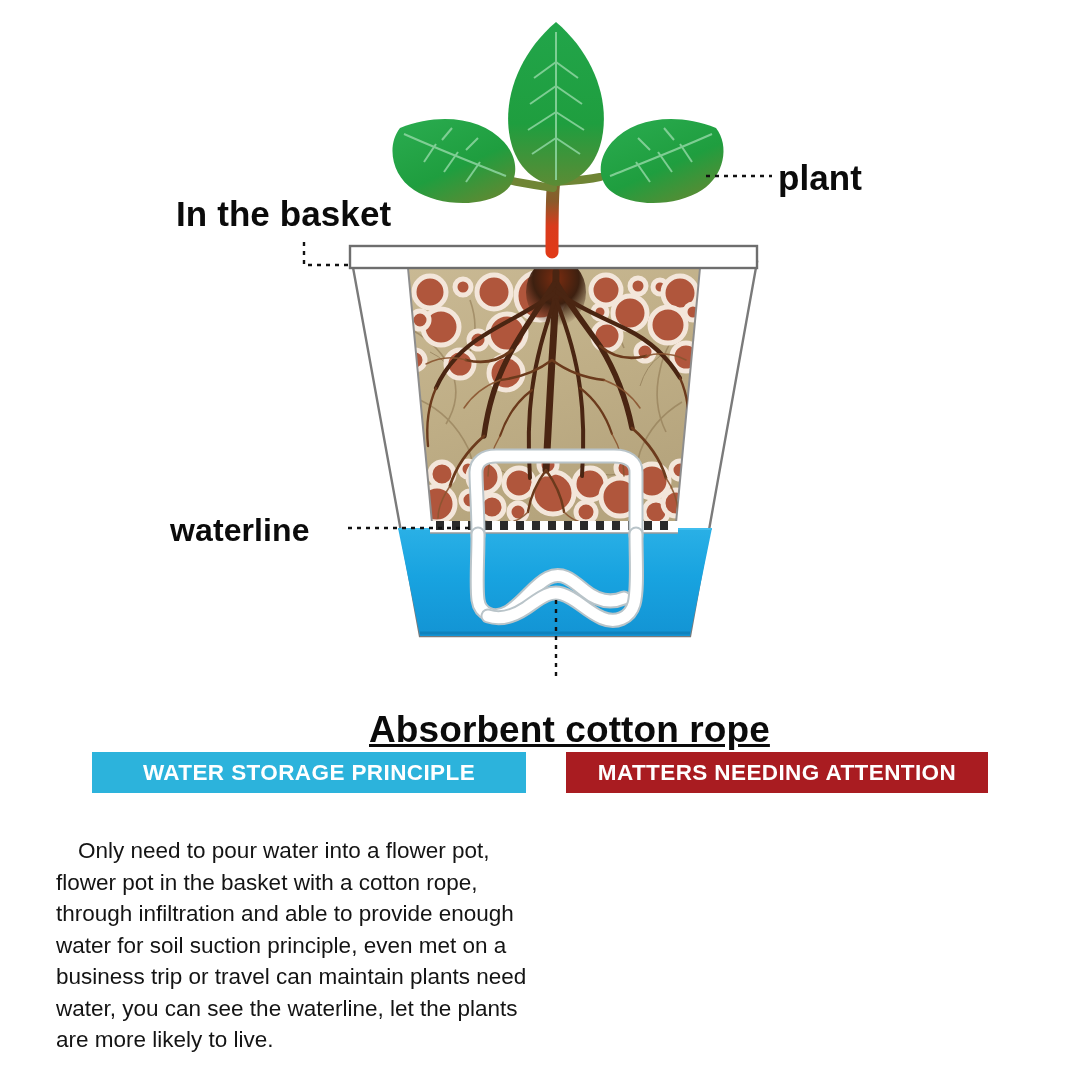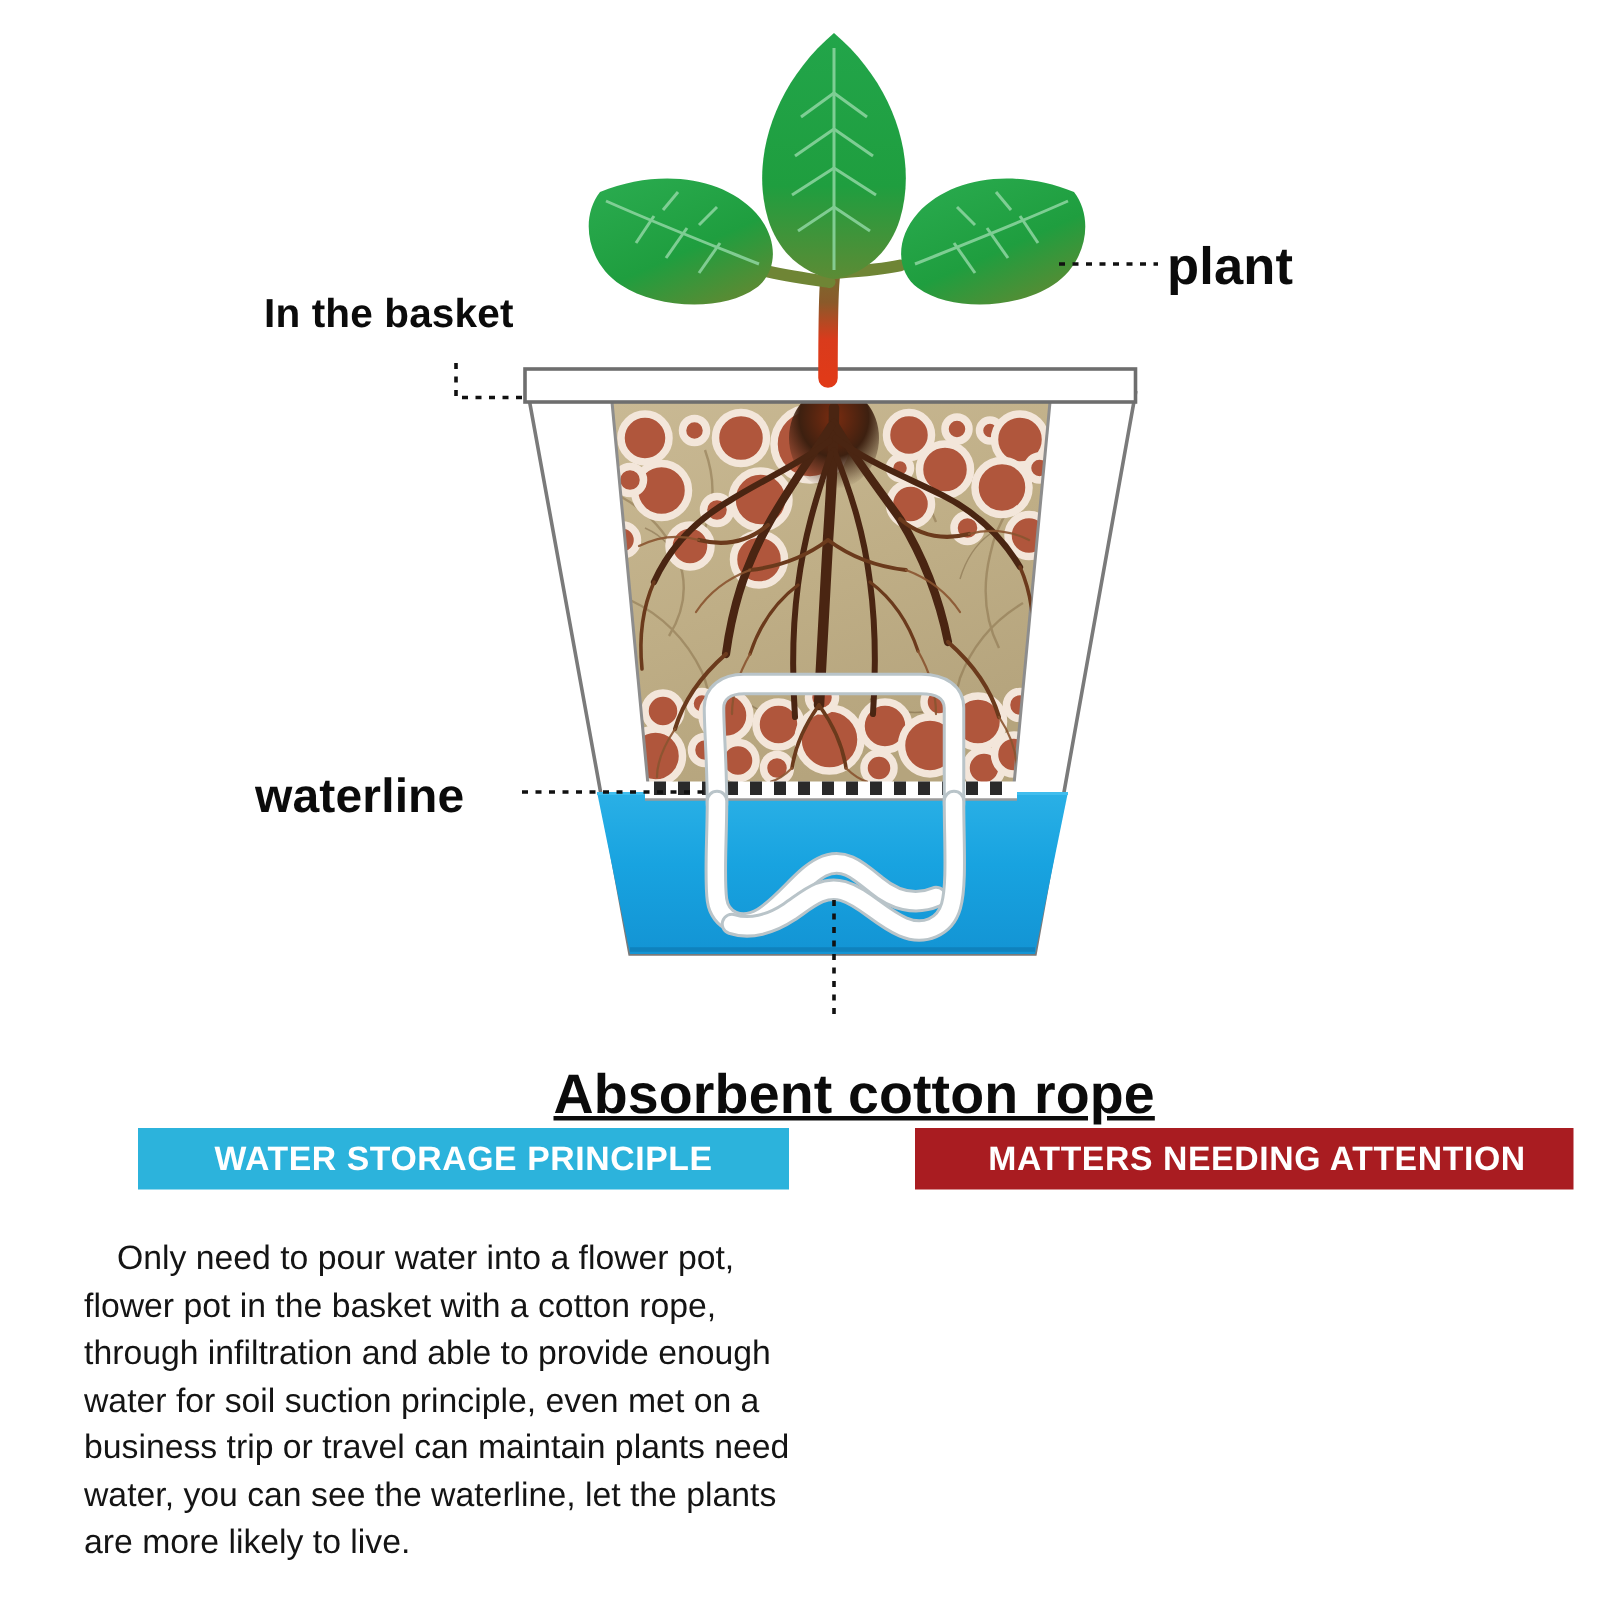--- a/index.html
+++ b/index.html
@@ -18,44 +18,44 @@
   .diagram{position:absolute;left:0;top:0;width:1080px;height:750px;}
   .diagram svg{display:block;}
 
   .dlabel{
     position:absolute;
     font-weight:bold;
     color:#0b0b0b;
     white-space:nowrap;
     letter-spacing:.1px;
   }
-  #label-in-the-basket{left:176px;top:194px;font-size:27px;}
+  #label-in-the-basket{left:176px;top:194px;font-size:35px;}
   #label-plant{left:778px;top:158px;font-size:35px;}
   #label-waterline{left:170px;top:512px;font-size:32px;}
   #label-rope{left:369px;top:709px;font-size:37px;text-decoration:underline;}
 
   
   .panels{position:absolute;left:0;top:752px;width:1080px;height:328px;}
   .panel{position:absolute;top:0;}
   #panel-water{left:56px;width:500px;}
   #panel-attention{left:566px;width:490px;}
 
   .band{
     height:41px;line-height:41px;
     text-align:center;
     color:#ffffff;
     font-size:22.5px;
     font-weight:bold;
     letter-spacing:.4px;
   }
   #band-water{background:#2cb3dc;margin-left:36px;width:434px;}
-  #band-attention{background:#a91c21;margin-left:44px;width:422px;padding-left:17px;}
+  #band-attention{background:#a91c21;width:422px;}
 
   .body-text{
-    margin-top:30px;
+    margin-top:42px;
     font-size:22.5px;
     line-height:31.5px;
     color:#141414;
     text-indent:22px;
     text-align:left;
   }
   #text-water{padding-left:0px;width:487px;}
   #text-attention{padding-left:4px;width:492px;}
 </style>
 </head>

